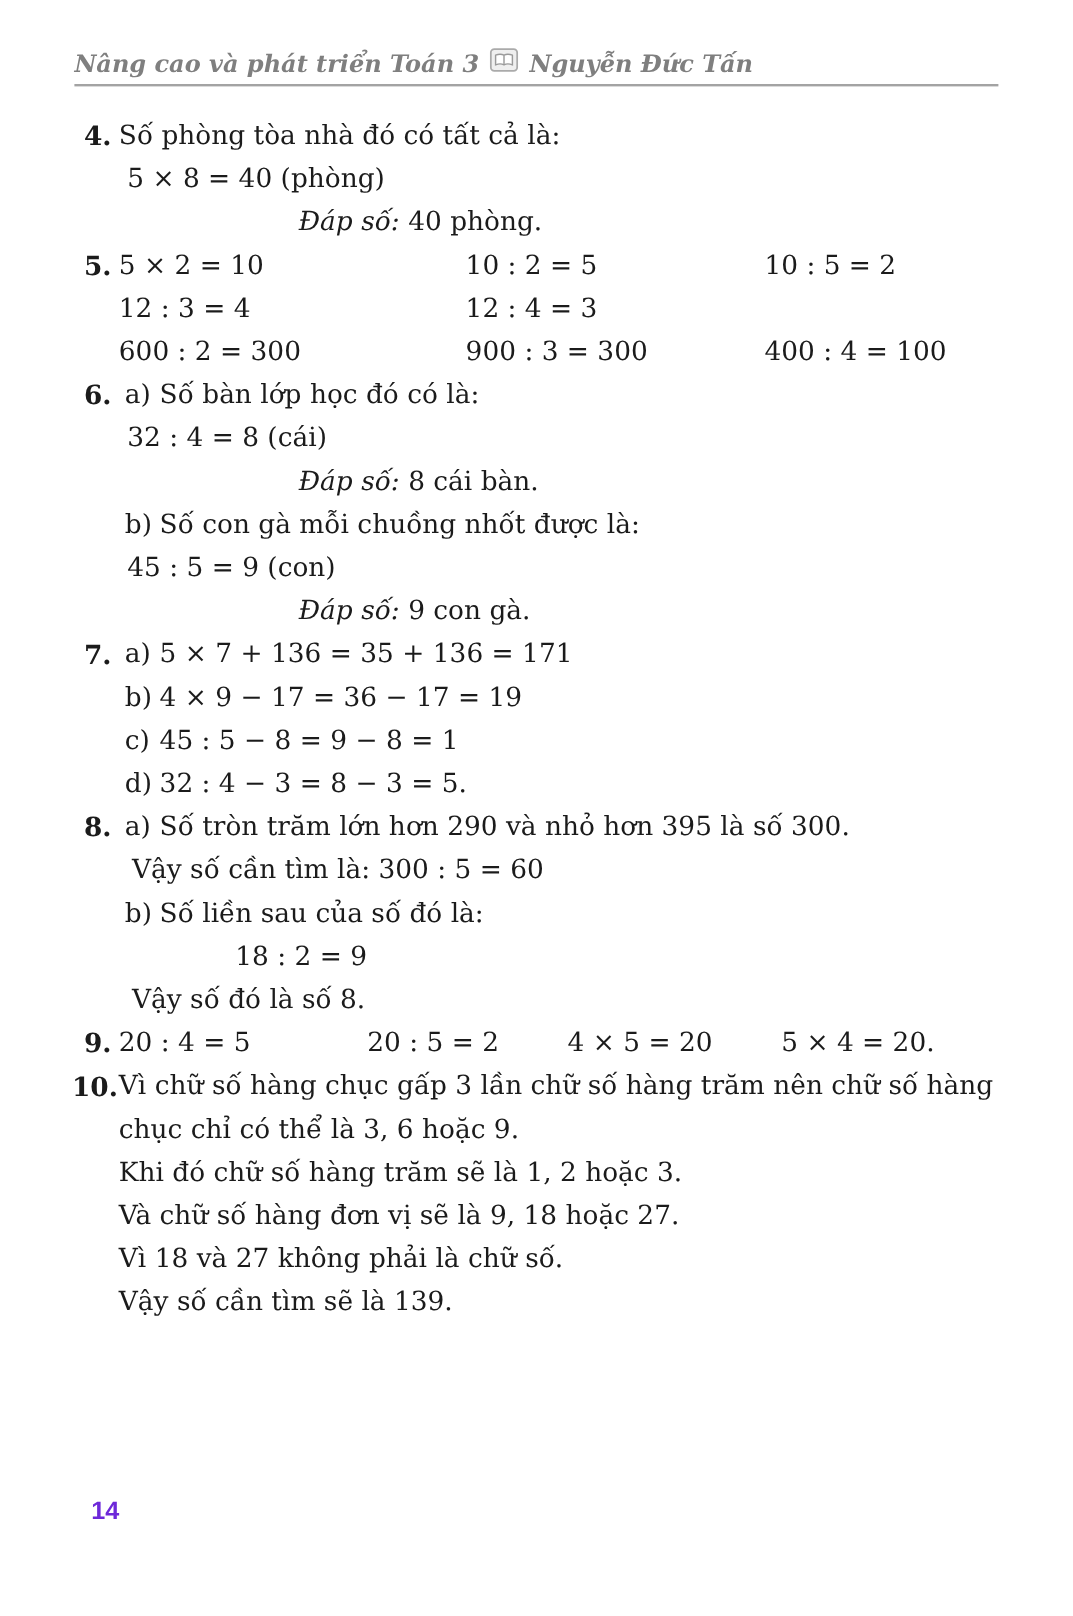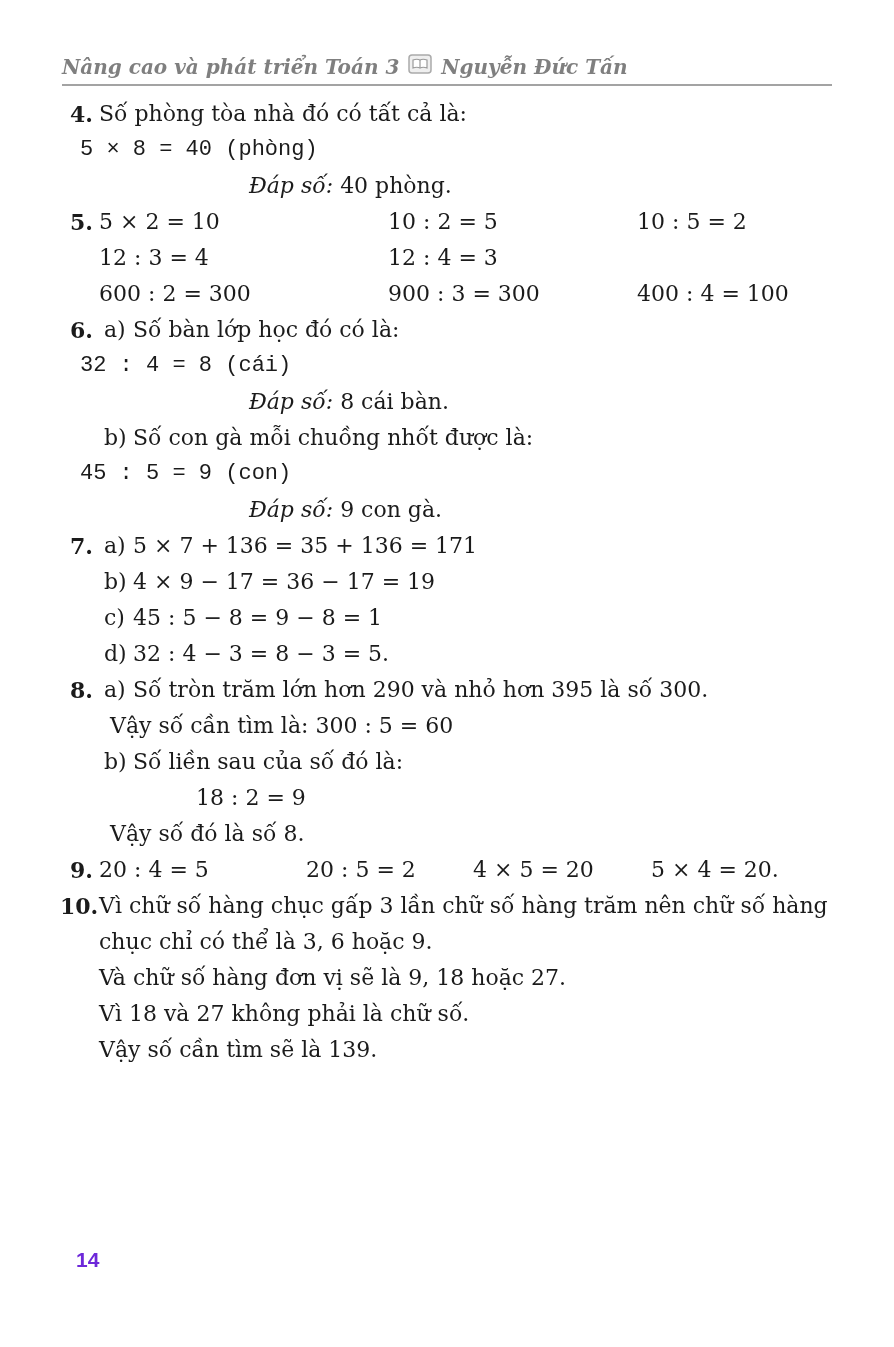--- a/index.html
+++ b/index.html
@@ -5,21 +5,21 @@
   html,body{margin:0;padding:0;background:#ffffff;}
   .page{
     position:relative;
     width:894px;height:1347px;
     background:#ffffff;
     font-family:"DejaVu Serif", serif;
     color:#1b1b1b;
     overflow:hidden;
   }
   
-  .header{position:absolute;top:54px;left:62px;width:770px;}
+  .header{position:absolute;top:40px;left:62px;width:770px;}
   .header-line{
     display:flex;align-items:center;gap:7px;
     font-size:20px;font-style:italic;font-weight:700;color:#7f7f7f;
     white-space:nowrap;
   }
   .book-icon{flex:0 0 auto;display:inline-block;margin:0 2px;}
   .header-rule{
     margin-top:5px;height:0;
     border:none;border-top:2px solid #a3a3a3;
   }
@@ -34,21 +34,21 @@
     white-space:nowrap;
   }
   .itemnum{
     position:absolute;left:70px;top:0;
     font-weight:700;
   }
   .itemnum.two-digit{left:60px;}
   .sub-label{position:absolute;left:104px;top:0;}
   .ind-body{padding-left:99px;}
   .ind-sub{padding-left:133px;}
-  .ind-eq{padding-left:80px;font-family:Liberation Mono, monospace;}
+  .ind-eq{padding-left:106px;}
   .ind-dapso{padding-left:249px;}
   .ind-vay{padding-left:110px;}
   .ind-eq8{padding-left:196px;}
   .dapso-label{font-style:italic;}
   .dapso-value{margin-left:7px;}
   
   .grid3{display:grid;grid-template-columns:289px 249px auto;}
   
   .grid4{display:grid;grid-template-columns:207px 167px 178px auto;}
   
@@ -175,20 +175,23 @@
     </div>
 
     <div class="row ind-body">
       <span class="itemnum two-digit">10.</span>
       <span>Vì chữ số hàng chục gấp 3 lần chữ số hàng trăm nên chữ số hàng</span>
     </div>
     <div class="row ind-body">
       <span>chục chỉ có thể là 3, 6 hoặc 9.</span>
     </div>
     <div class="row ind-body">
+      <span>Khi đó chữ số hàng trăm sẽ là 1, 2 hoặc 3.</span>
+    </div>
+    <div class="row ind-body">
       <span>Và chữ số hàng đơn vị sẽ là 9, 18 hoặc 27.</span>
     </div>
     <div class="row ind-body">
       <span>Vì 18 và 27 không phải là chữ số.</span>
     </div>
     <div class="row ind-body">
       <span>Vậy số cần tìm sẽ là 139.</span>
     </div>
 
   </div>

